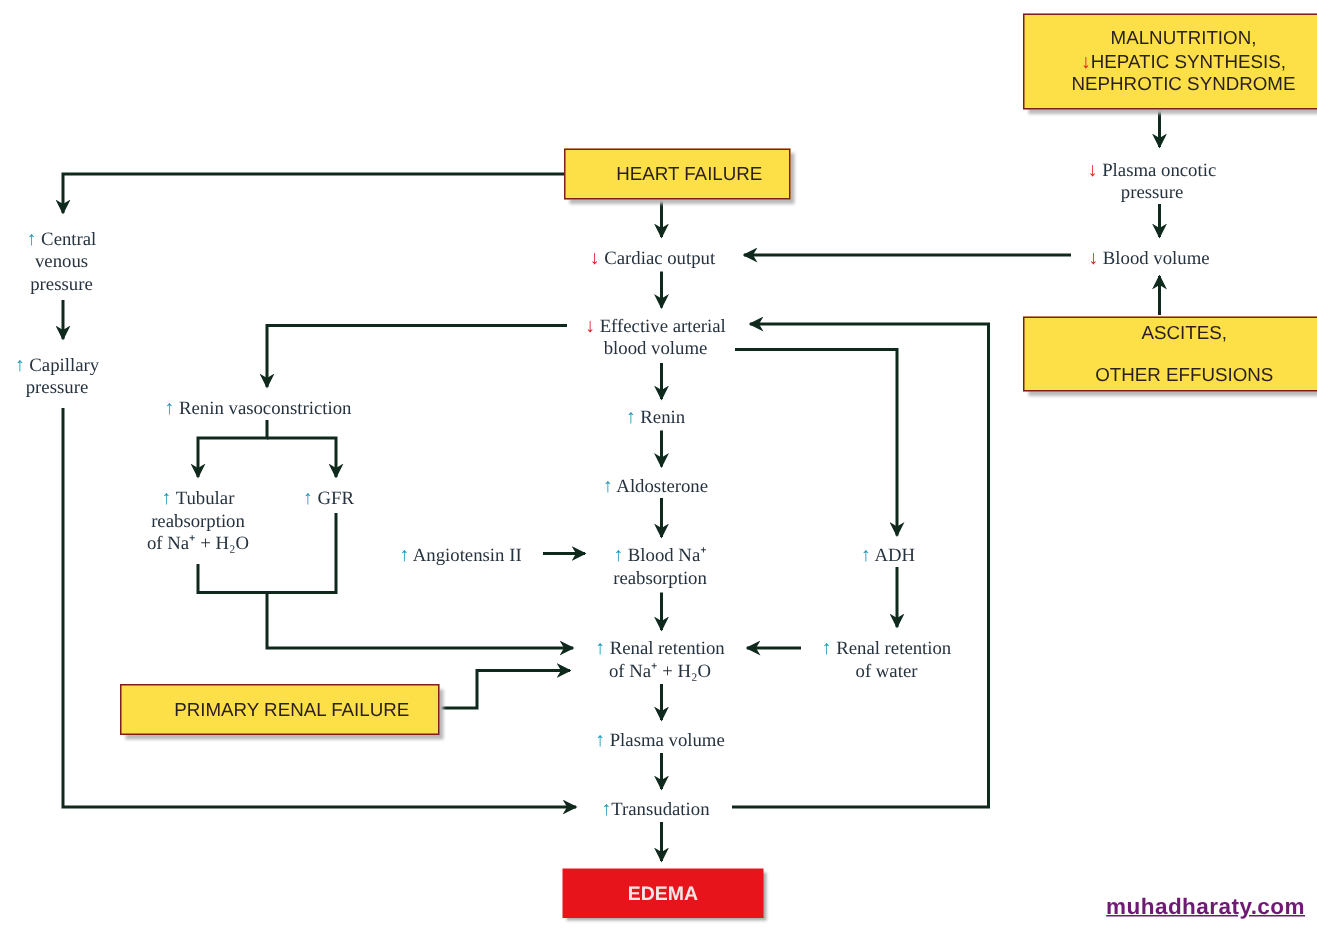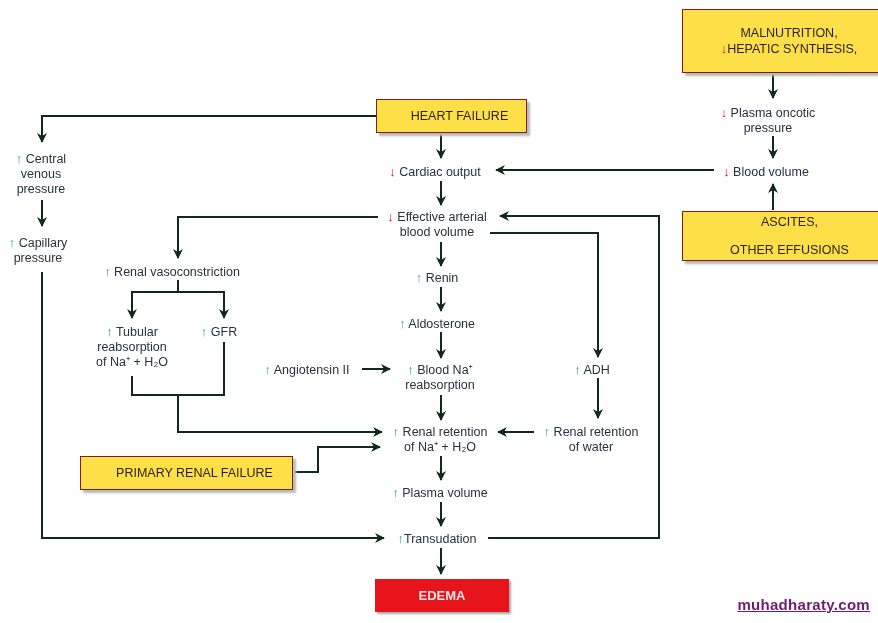--- a/index.html
+++ b/index.html
@@ -1,20 +1,20 @@
 <!DOCTYPE html>
 <html><head>
 <meta charset="utf-8">
 <style>
   html, body { margin: 0; padding: 0; background: #ffffff; }
   body { width: 878px; height: 623px; position: relative; overflow: hidden;
          font-family: "Liberation Sans", sans-serif; }
   #diagram { position: absolute; left: 0; top: 0; width: 878px; height: 623px; }
   .lbl { position: absolute; font-size: 12.5px; line-height: 15px; color: #26333f;
-         text-align: center; white-space: nowrap; transform: translateX(-50%); }
+         text-align: center; white-space: nowrap; transform: translateX(-50%); font-family: Liberation Serif, serif; }
   .box { position: absolute; background: #fde047; border: 1px solid #7f1d1d;
          box-shadow: 3px 3px 2px #b9b9b9; color: #2a1f1f; font-size: 12.5px;
          line-height: 15px; text-align: center; display: flex; align-items: center;
          justify-content: center; flex-direction: column; padding-left: 16px; }
   .edema { position: absolute; background: #e8141c; color: #f6e7e7; font-weight: bold;
            font-size: 13px; display: flex; align-items: center; justify-content: center;
            box-shadow: 2px 2px 2px #a8a8a8; }
   .up { color: #1a9bb6; font-size: 13px; }
   .down { color: #e0161e; font-size: 13px; }
   .watermark { position: absolute; right: 8px; bottom: 10px; font-size: 15px;
@@ -84,20 +84,21 @@
   </g>
 </svg>
 
 <div class="box" style="left:376px;top:99px;width:133px;height:32px;">
   <span>HEART FAILURE</span>
 </div>
 
 <div class="box" style="left:682px;top:9px;width:180px;height:62px;">
   <span>MALNUTRITION,</span>
   <span><span class="down">↓</span><span>HEPATIC SYNTHESIS,</span></span>
+  <span>NEPHROTIC SYNDROME</span>
 </div>
 
 <div class="box" style="left:682px;top:211px;width:181px;height:48px;gap:13px;">
   <span>ASCITES,</span>
   <span>OTHER EFFUSIONS</span>
 </div>
 
 <div class="box" style="left:80px;top:456px;width:195px;height:32px;">
   <span>PRIMARY RENAL FAILURE</span>
 </div>
@@ -138,21 +139,21 @@
   <div>of Na⁺ + H₂O</div>
 </div>
 <div class="lbl" style="left:440px;top:485px;">
   <span class="up">↑</span> <span>Plasma volume</span>
 </div>
 <div class="lbl" style="left:437px;top:531px;">
   <span class="up">↑</span><span>Transudation</span>
 </div>
 
 <div class="lbl" style="left:172px;top:264px;">
-  <span class="up">↑</span> <span>Renal vasoconstriction</span>
+  <span class="up">↑</span> <span>Renin vasoconstriction</span>
 </div>
 <div class="lbl" style="left:132px;top:324px;">
   <div><span class="up">↑</span> <span>Tubular</span></div>
   <div>reabsorption</div>
   <div>of Na⁺ + H₂O</div>
 </div>
 <div class="lbl" style="left:219px;top:324px;">
   <span class="up">↑</span> <span>GFR</span>
 </div>
 <div class="lbl" style="left:307px;top:362px;">

